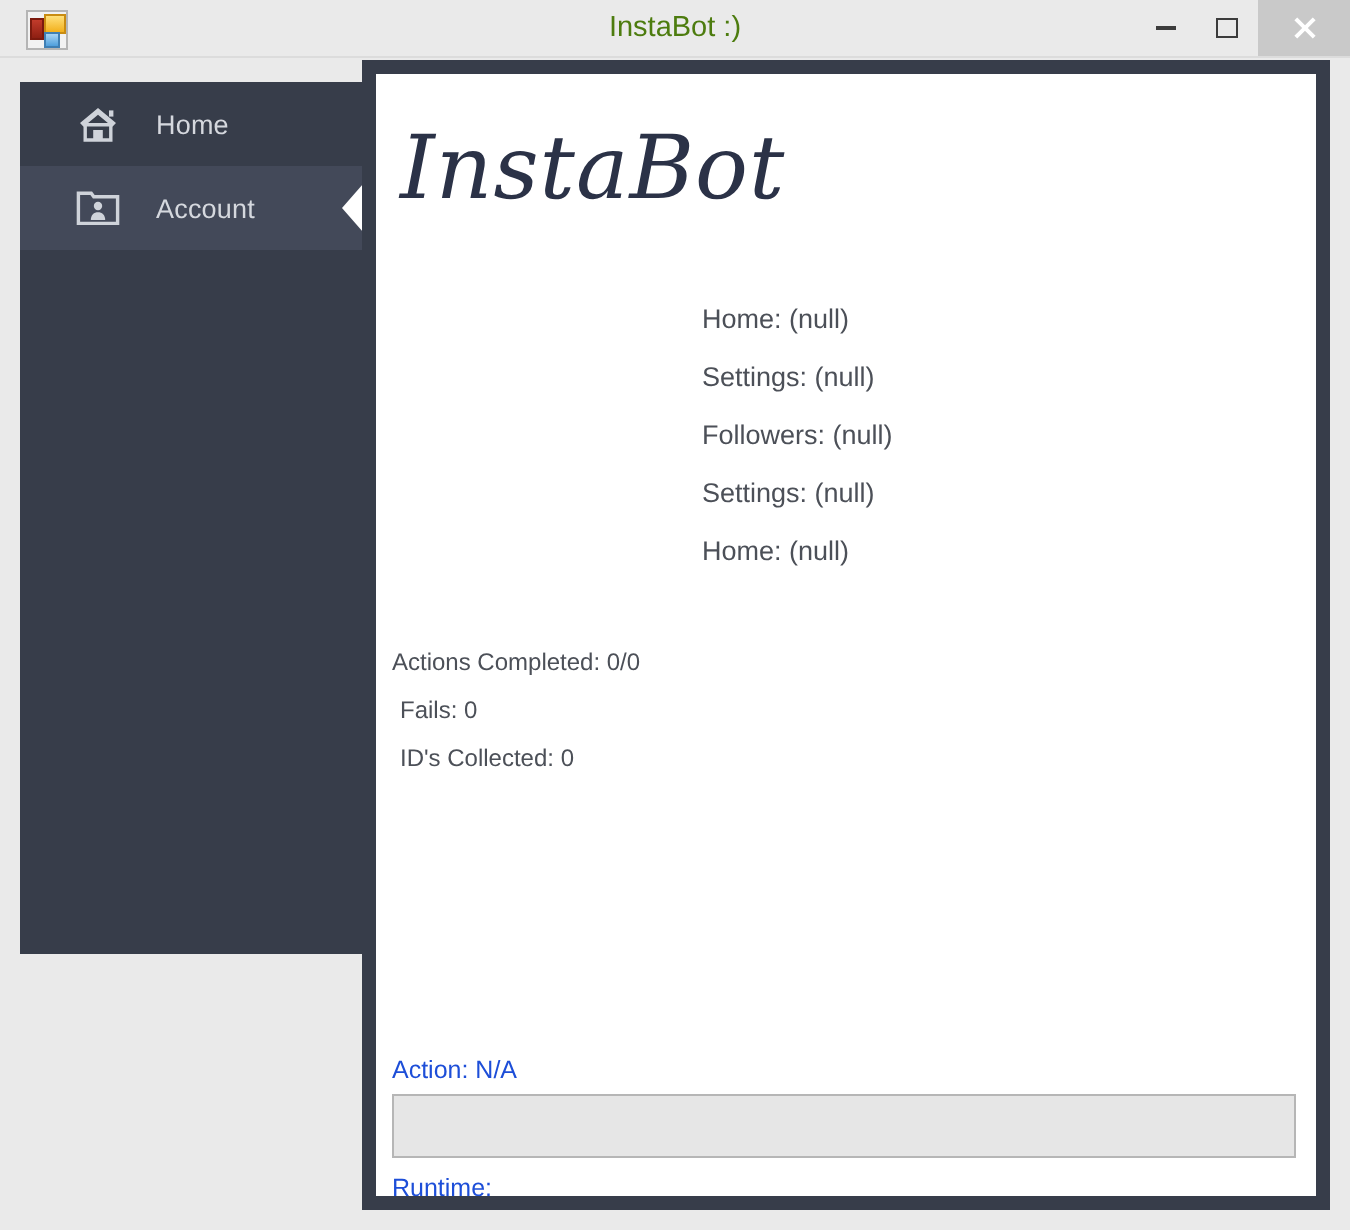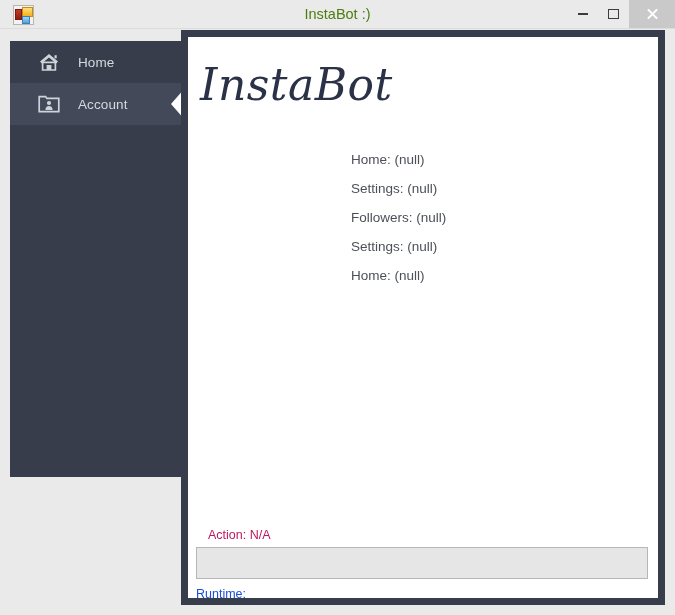--- a/index.html
+++ b/index.html
@@ -205,24 +205,24 @@
   .stat-row {
     font-size: 12px;
     color: #4c5058;
     margin-bottom: 10px;
     white-space: nowrap;
   }
   .stat-row.indent { padding-left: 4px; }
 
   .action-label {
     position: absolute;
-    left: 20px;
+    left: 8px;
     top: 491px;
     font-size: 12.5px;
-    color: #be185d;
+    color: #1d4ed8;
     white-space: nowrap;
   }
   .progressbar {
     position: absolute;
     left: 8px;
     top: 510px;
     width: 452px;
     height: 32px;
     background: #e6e6e6;
     border: 1px solid #b6b6b6;
@@ -300,20 +300,25 @@
       <div class="brand">InstaBot</div>
 
       <div class="info-list">
         <div class="info-row">Home: (null)</div>
         <div class="info-row">Settings: (null)</div>
         <div class="info-row">Followers: (null)</div>
         <div class="info-row">Settings: (null)</div>
         <div class="info-row">Home: (null)</div>
       </div>
 
+      <div class="stats">
+        <div class="stat-row">Actions Completed: 0/0</div>
+        <div class="stat-row indent">Fails: 0</div>
+        <div class="stat-row indent">ID's Collected: 0</div>
+      </div>
 
       <div class="action-label">Action: N/A</div>
 
       <div class="progressbar"></div>
 
       <div class="runtime-label">Runtime:</div>
 
     </div>
   </div>
 

